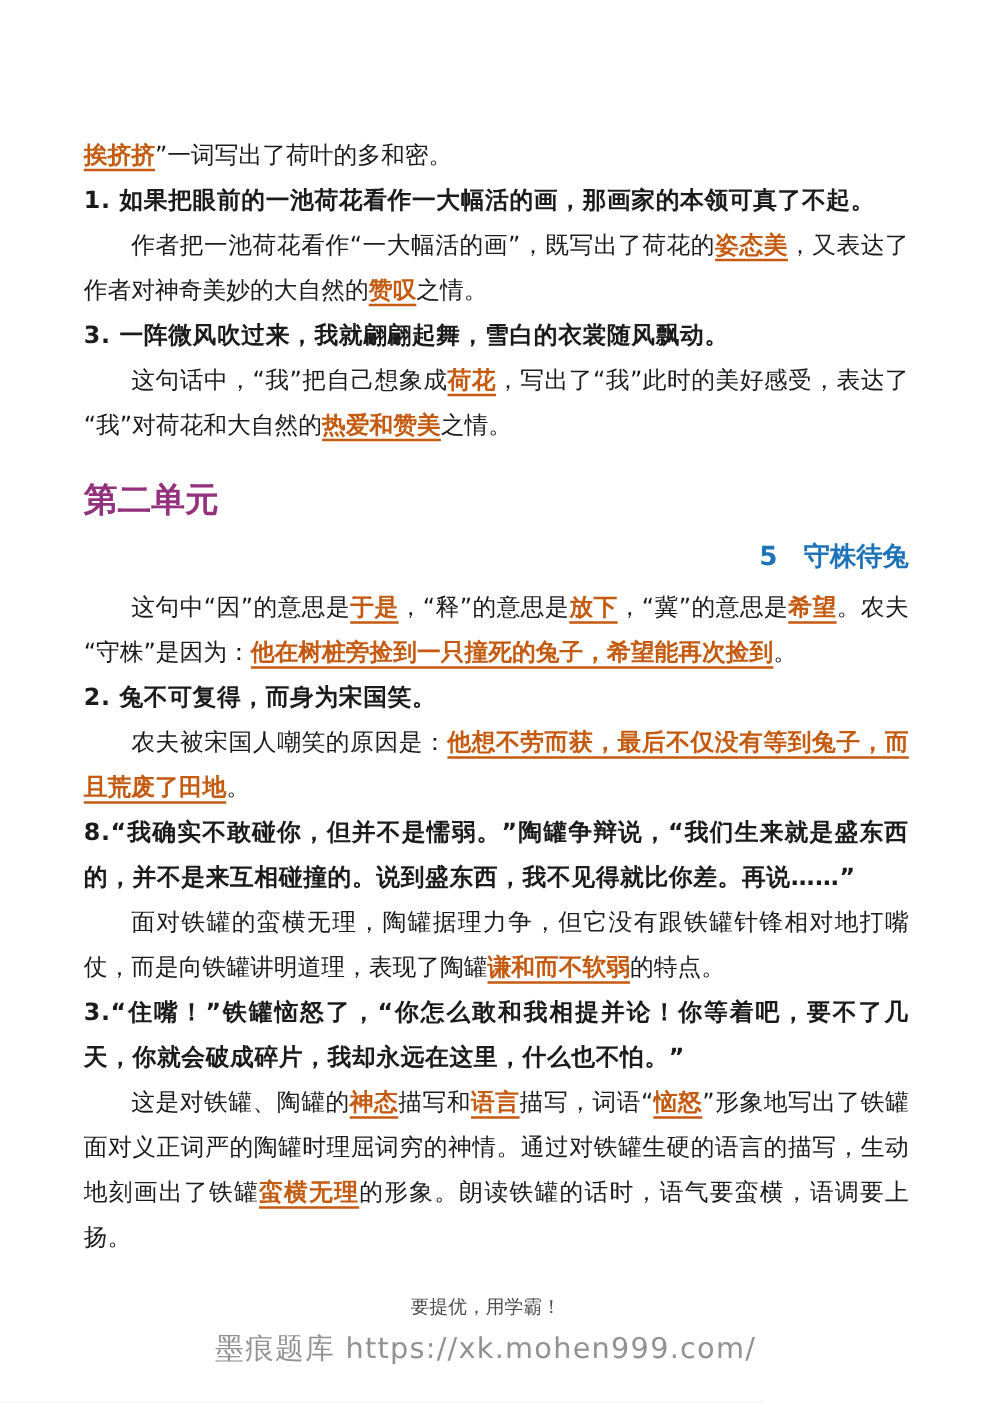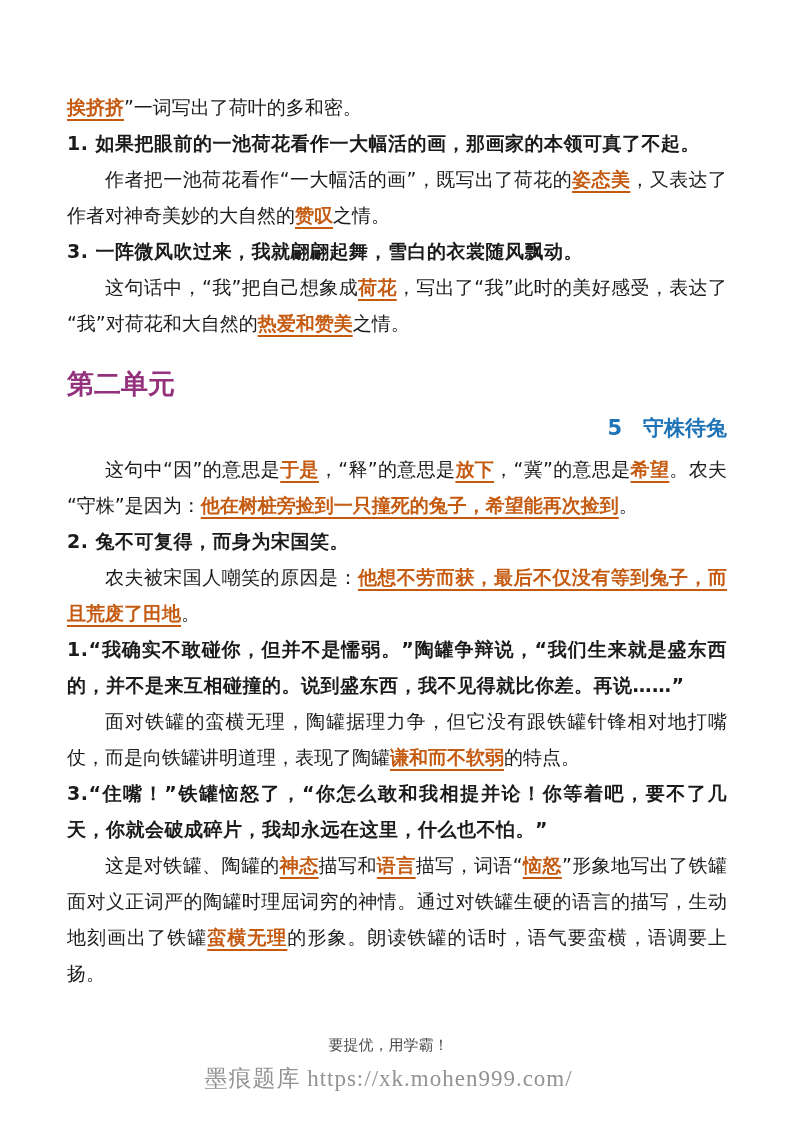--- a/index.html
+++ b/index.html
@@ -12,21 +12,21 @@
   .page{
     position:relative;
     width:793px;height:1122px;
     background:#ffffff;
     margin:0 auto;
     overflow:hidden;
     font-family:"DejaVu Sans","Liberation Sans",sans-serif;
   }
   .doc{
     position:absolute;
-    left:67px;top:89px;width:660px;
+    left:67px;top:106px;width:660px;
     color:var(--ink);
   }
   .para{
     margin:0;
     font-size:19px;
     line-height:36px;
     text-align:justify;
     color:var(--ink);
   }
   .question{font-weight:bold;letter-spacing:0.5px;}
@@ -53,21 +53,20 @@
     text-align:right;
     margin:6px 0 8px 0;
     white-space:pre;
   }
   .lesson-heading.mt-lg{margin-top:36px;}
   .footer{
     position:absolute;
     left:0;right:16px;
     bottom:28px;
     text-align:center;
-    font-family:Liberation Serif, serif;
   }
   .footer .slogan{
     font-size:15px;
     color:#4A4A4A;
     margin-bottom:8px;
   }
   .footer .source{
     font-size:23px;
     color:#929292;
     letter-spacing:1px;
@@ -81,21 +80,21 @@
       <p class="para answer"><span class="key">挨挤挤</span><span>”一词写出了荷叶的多和密。</span></p>
       <p class="para question"><span>1. 如果把眼前的一池荷花看作一大幅活的画，那画家的本领可真了不起。</span></p>
       <p class="para answer indent"><span>作者把一池荷花看作“一大幅活的画”，既写出了荷花的</span><span class="key">姿态美</span><span>，又表达了作者对神奇美妙的大自然的</span><span class="key">赞叹</span><span>之情。</span></p>
       <p class="para question"><span>3. 一阵微风吹过来，我就翩翩起舞，雪白的衣裳随风飘动。</span></p>
       <p class="para answer indent"><span>这句话中，“我”把自己想象成</span><span class="key">荷花</span><span>，写出了“我”此时的美好感受，表达了“我”对荷花和大自然的</span><span class="key">热爱和赞美</span><span>之情。</span></p>
       <div class="unit-heading"><span>第二单元</span></div>
       <div class="lesson-heading"><span>5　守株待兔</span></div>
       <p class="para answer indent"><span>这句中“因”的意思是</span><span class="key">于是</span><span>，“释”的意思是</span><span class="key">放下</span><span>，“冀”的意思是</span><span class="key">希望</span><span>。农夫“守株”是因为：</span><span class="key">他在树桩旁捡到一只撞死的兔子，希望能再次捡到</span><span>。</span></p>
       <p class="para question"><span>2. 兔不可复得，而身为宋国笑。</span></p>
       <p class="para answer indent"><span>农夫被宋国人嘲笑的原因是：</span><span class="key">他想不劳而获，最后不仅没有等到兔子，而且荒废了田地</span><span>。</span></p>
-      <p class="para question"><span>1.“我确实不敢碰你，但并不是懦弱。”陶罐争辩说，“我们生来就是盛东西的，并不是来互相碰撞的。说到盛东西，我不见得就比你差。再说……”</span></p>
+      <p class="para question"><span>8.“我确实不敢碰你，但并不是懦弱。”陶罐争辩说，“我们生来就是盛东西的，并不是来互相碰撞的。说到盛东西，我不见得就比你差。再说……”</span></p>
       <p class="para answer indent"><span>面对铁罐的蛮横无理，陶罐据理力争，但它没有跟铁罐针锋相对地打嘴仗，而是向铁罐讲明道理，表现了陶罐</span><span class="key">谦和而不软弱</span><span>的特点。</span></p>
       <p class="para question"><span>3.“住嘴！”铁罐恼怒了，“你怎么敢和我相提并论！你等着吧，要不了几天，你就会破成碎片，我却永远在这里，什么也不怕。”</span></p>
       <p class="para answer indent"><span>这是对铁罐、陶罐的</span><span class="key">神态</span><span>描写和</span><span class="key">语言</span><span>描写，词语“</span><span class="key">恼怒</span><span>”形象地写出了铁罐面对义正词严的陶罐时理屈词穷的神情。通过对铁罐生硬的语言的描写，生动地刻画出了铁罐</span><span class="key">蛮横无理</span><span>的形象。朗读铁罐的话时，语气要蛮横，语调要上扬。</span></p>
     </main>
   <footer class="footer">
     <div class="slogan">要提优，用学霸！</div>
     <div class="source">墨痕题库 https://xk.mohen999.com/</div>
   </footer>
 </div>
 

